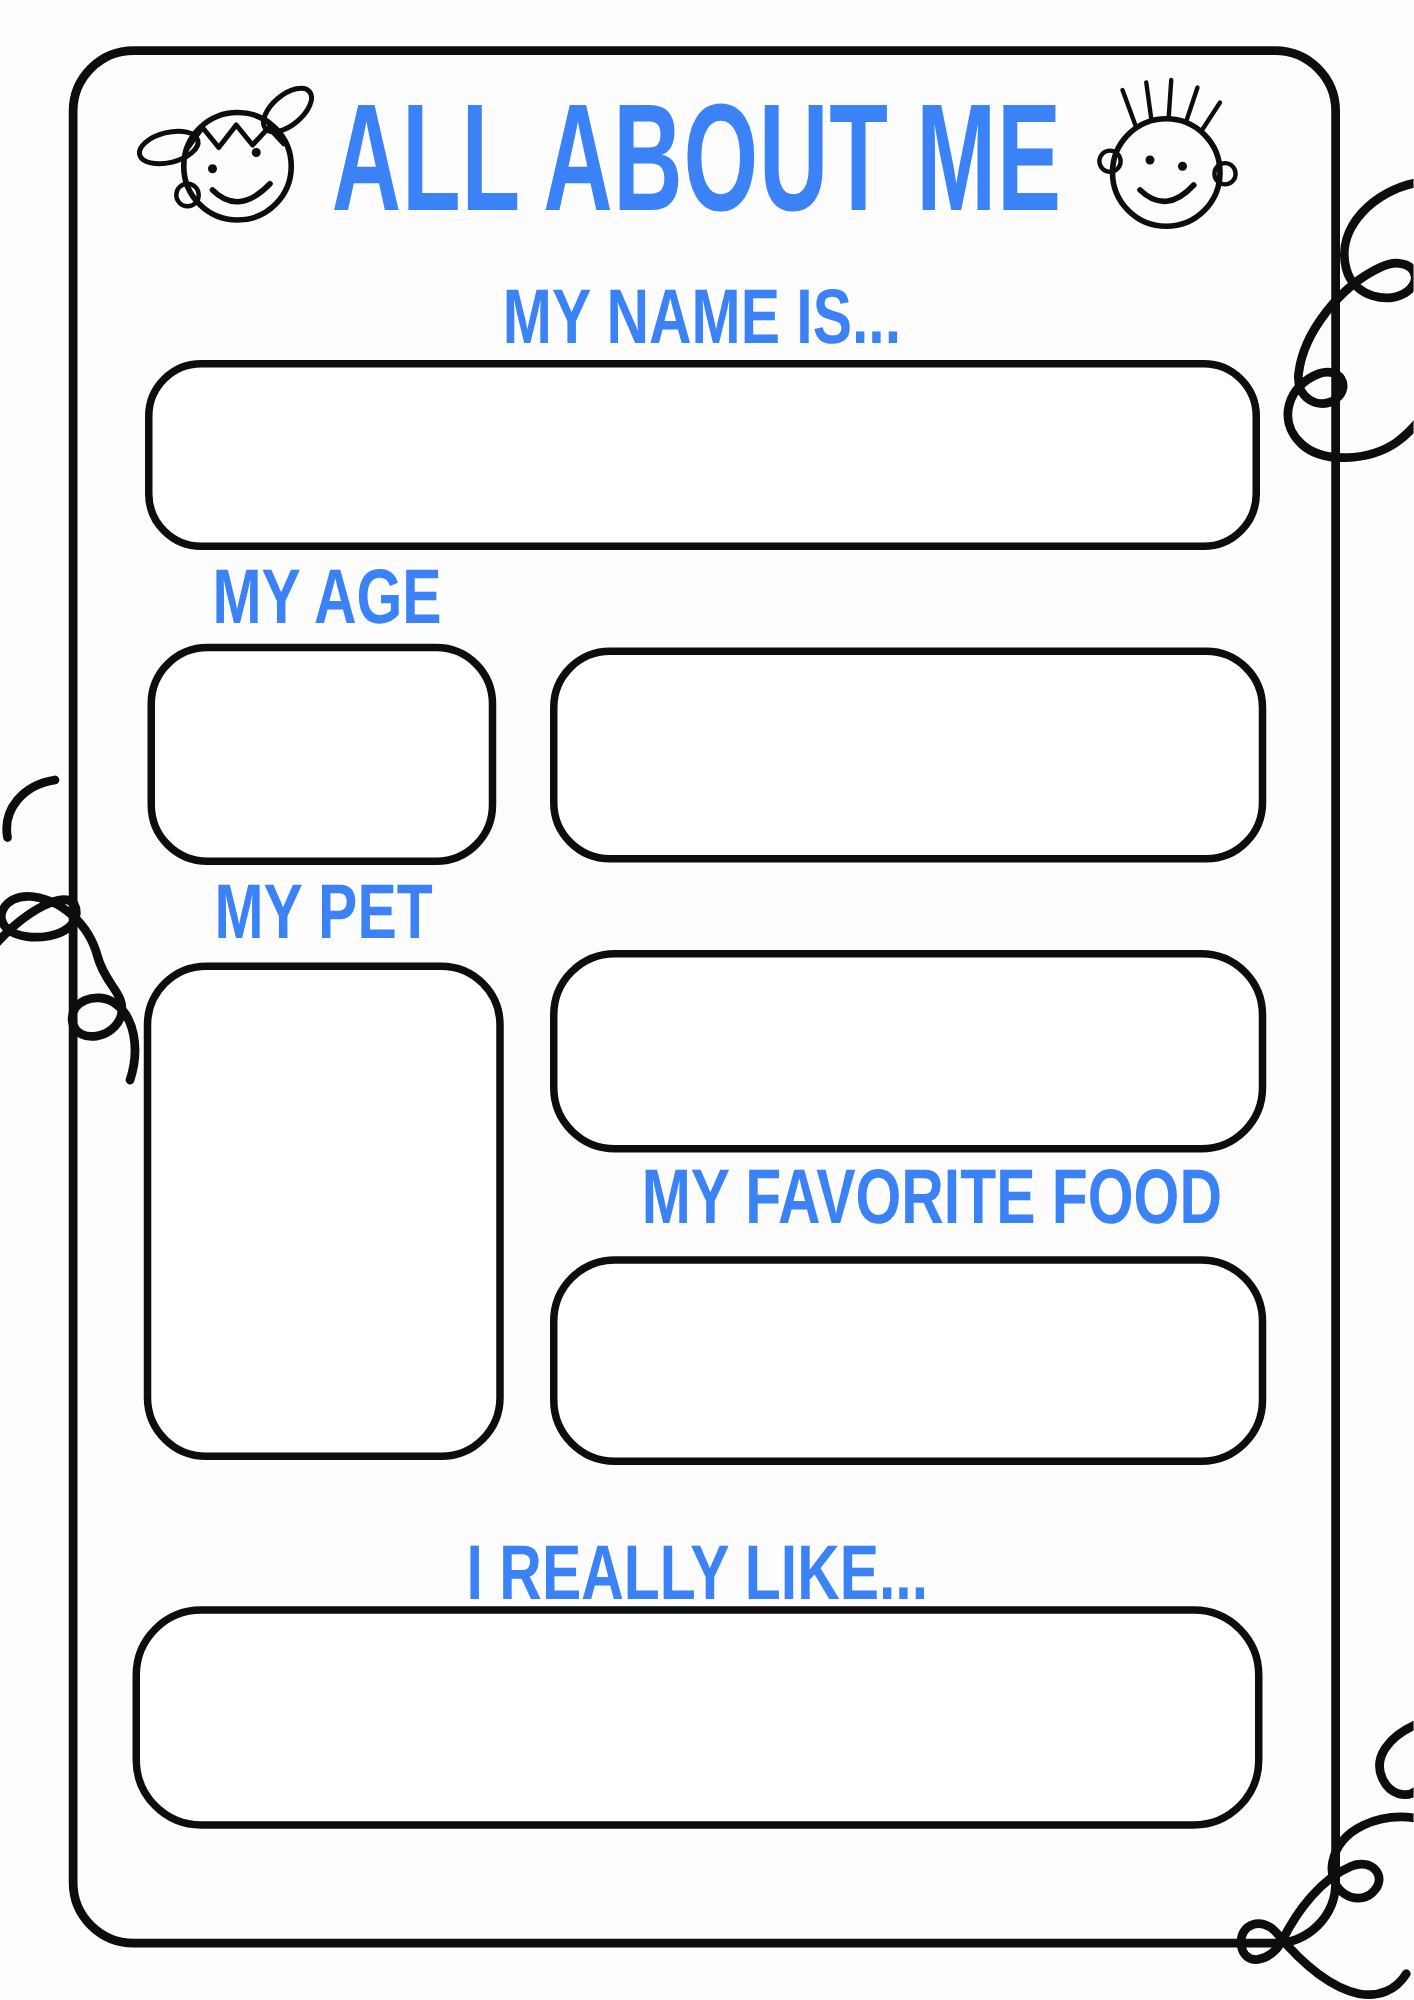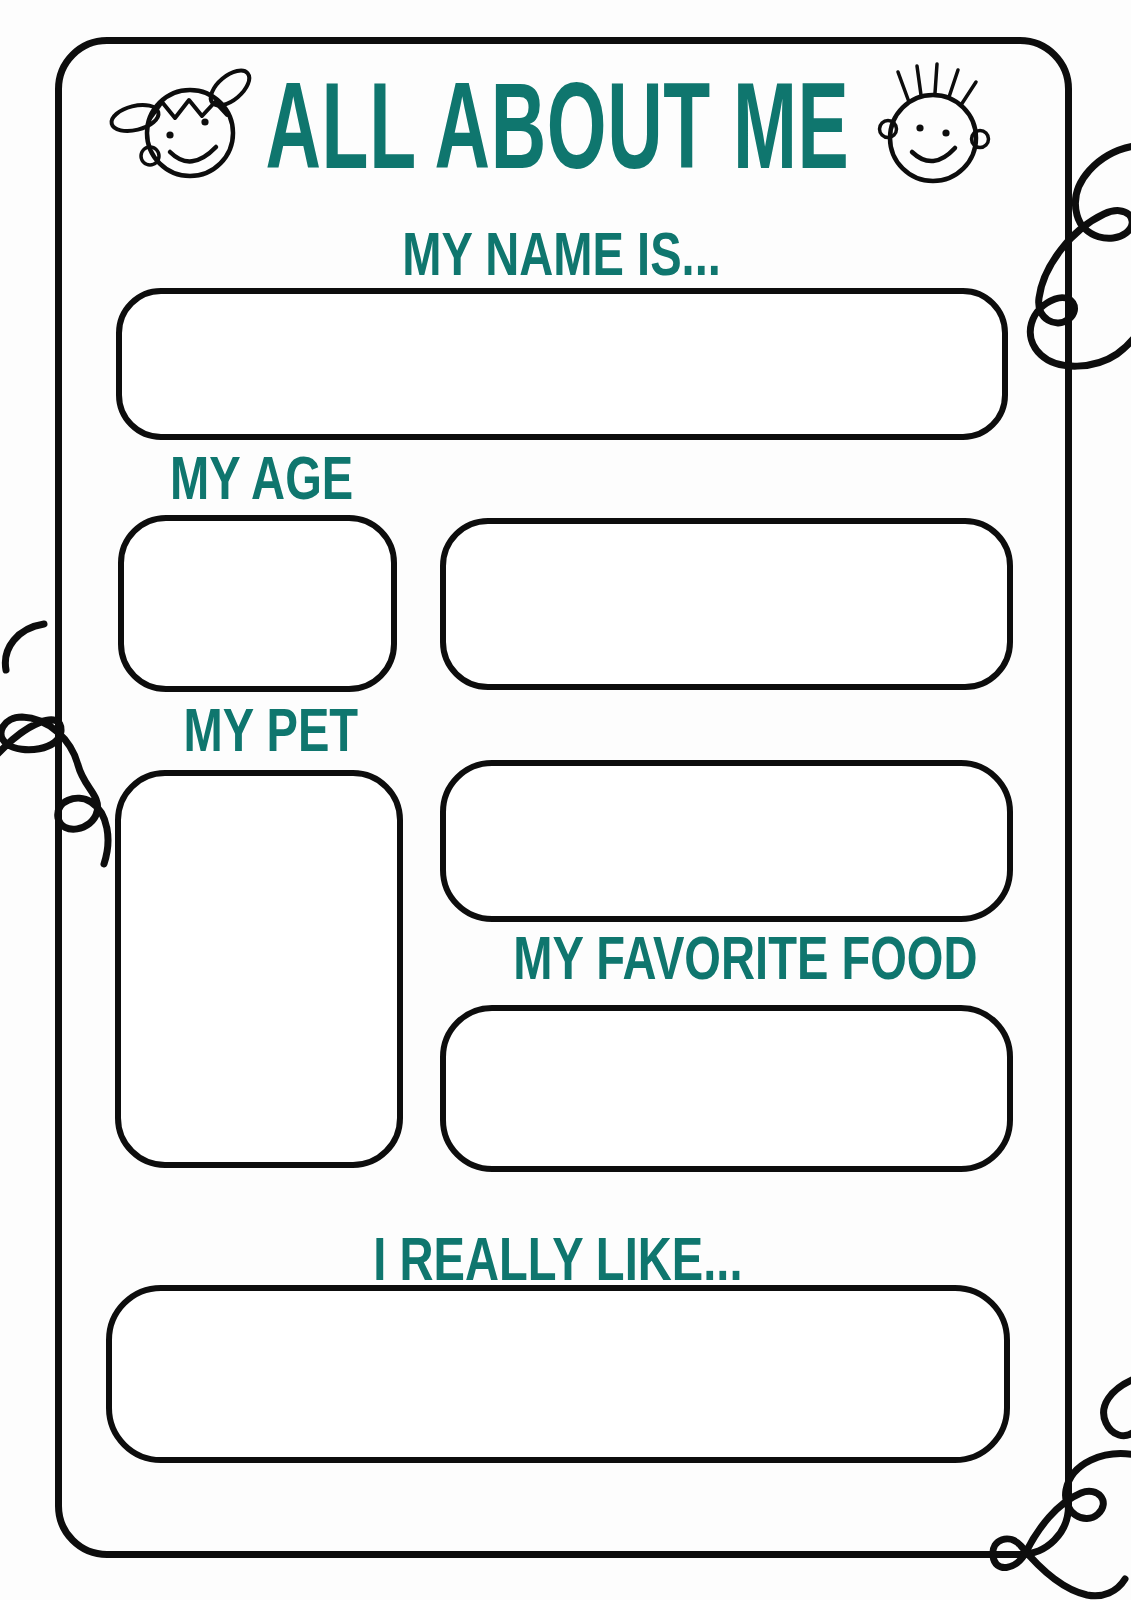--- a/index.html
+++ b/index.html
@@ -6,21 +6,21 @@
   body {
     width: 1131px; height: 1600px;
     background: #fdfdfd;
     font-family: "Liberation Sans", sans-serif;
     overflow: hidden;
     position: relative;
   }
   .canvas {
     position: absolute; left: 0; top: 0;
     width: 1131px; height: 1196px;
-    color: #0f766e;
+    color: #3b82f6;
   }
   .sheet-border {
     position: absolute;
     left: 55px; top: 37px;
     width: 1017px; height: 1521px;
     border: 7px solid #0d0d0d;
     border-radius: 52px;
     box-sizing: border-box;
     background: transparent;
     z-index: 1;
@@ -68,21 +68,21 @@
   #box-age     { left:118px; top:515px; width:279px; height:177px; border-radius:48px; }
   #box-birthday{ left:440px; top:518px; width:573px; height:172px; border-radius:48px; }
   #box-pet     { left:115px; top:770px; width:288px; height:398px; border-radius:50px; }
   #box-color   { left:440px; top:760px; width:573px; height:162px; border-radius:52px; }
   #box-food    { left:440px; top:1005px; width:573px; height:167px; border-radius:52px; }
   #box-like    { left:106px; top:1285px; width:904px; height:178px; border-radius:55px; }
 
   #lbl-name    { left:116px; top:232px; width:892px; }
   #lbl-age     { left:122px; top:456px; width:279px; }
   #lbl-birthday{ left:440px; top:456px; width:573px; }
-  #lbl-pet     { left:127px; top:708px; width:288px; }
+  #lbl-pet     { left:115px; top:708px; width:288px; }
   #lbl-color   { left:440px; top:708px; width:573px; }
   #lbl-food    { left:440px; top:936px; width:573px; }
   #lbl-like    { left:106px; top:1220px; width:904px;margin-top:17px; }
 
   .doodle-overlay {
     position: absolute; left: 0; top: 0;
     width: 1131px; height: 1600px;
     z-index: 3;
     pointer-events: none;
   }

